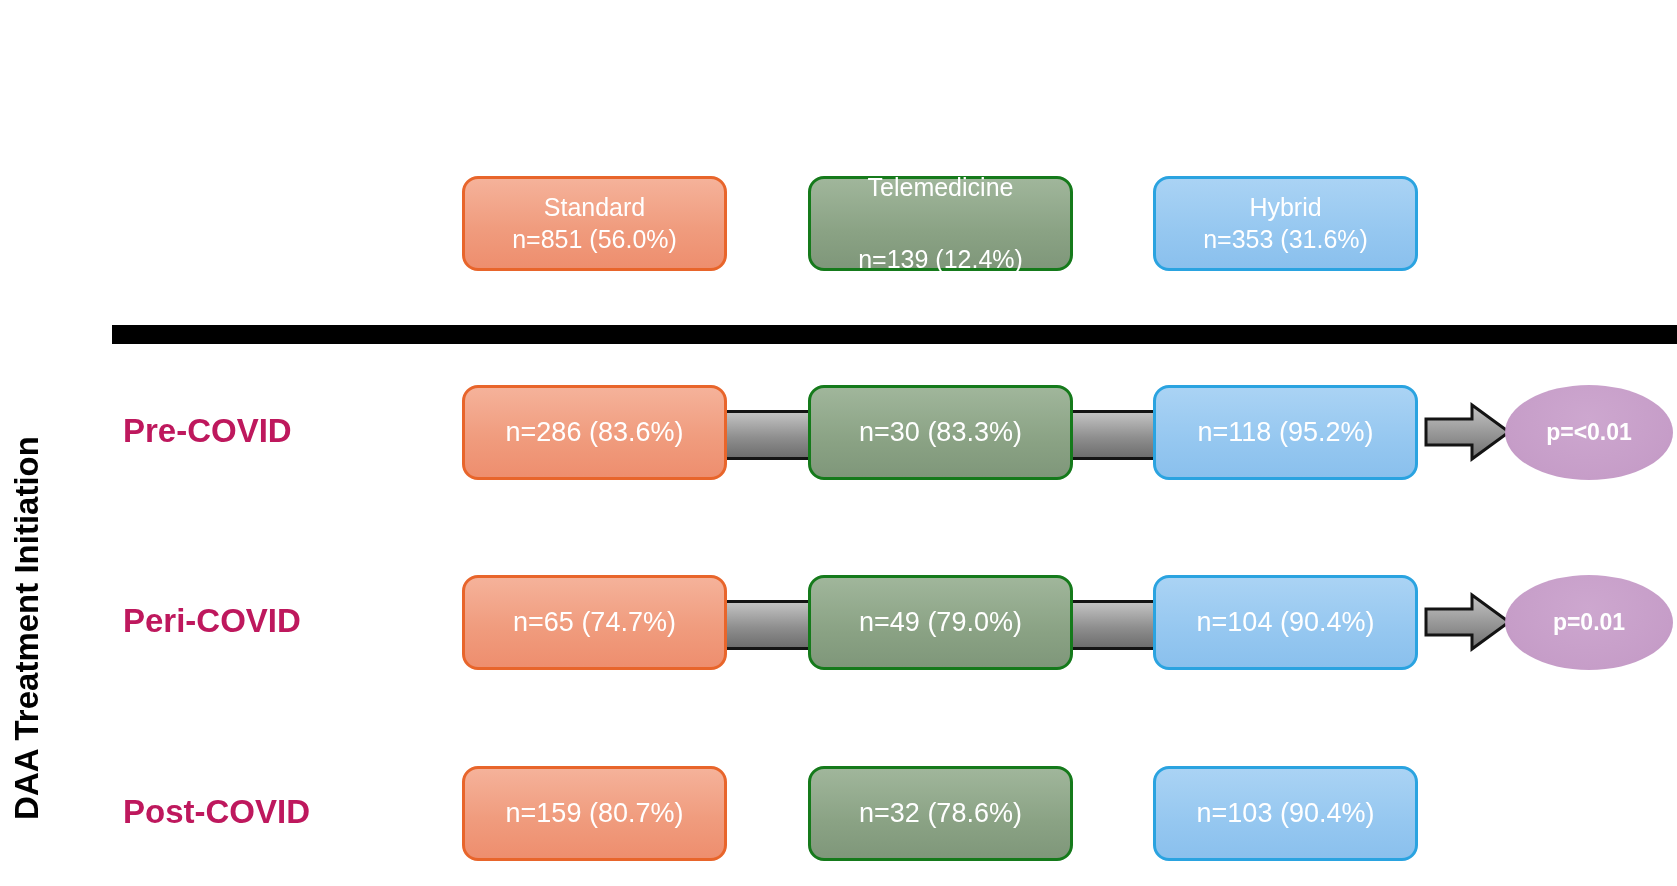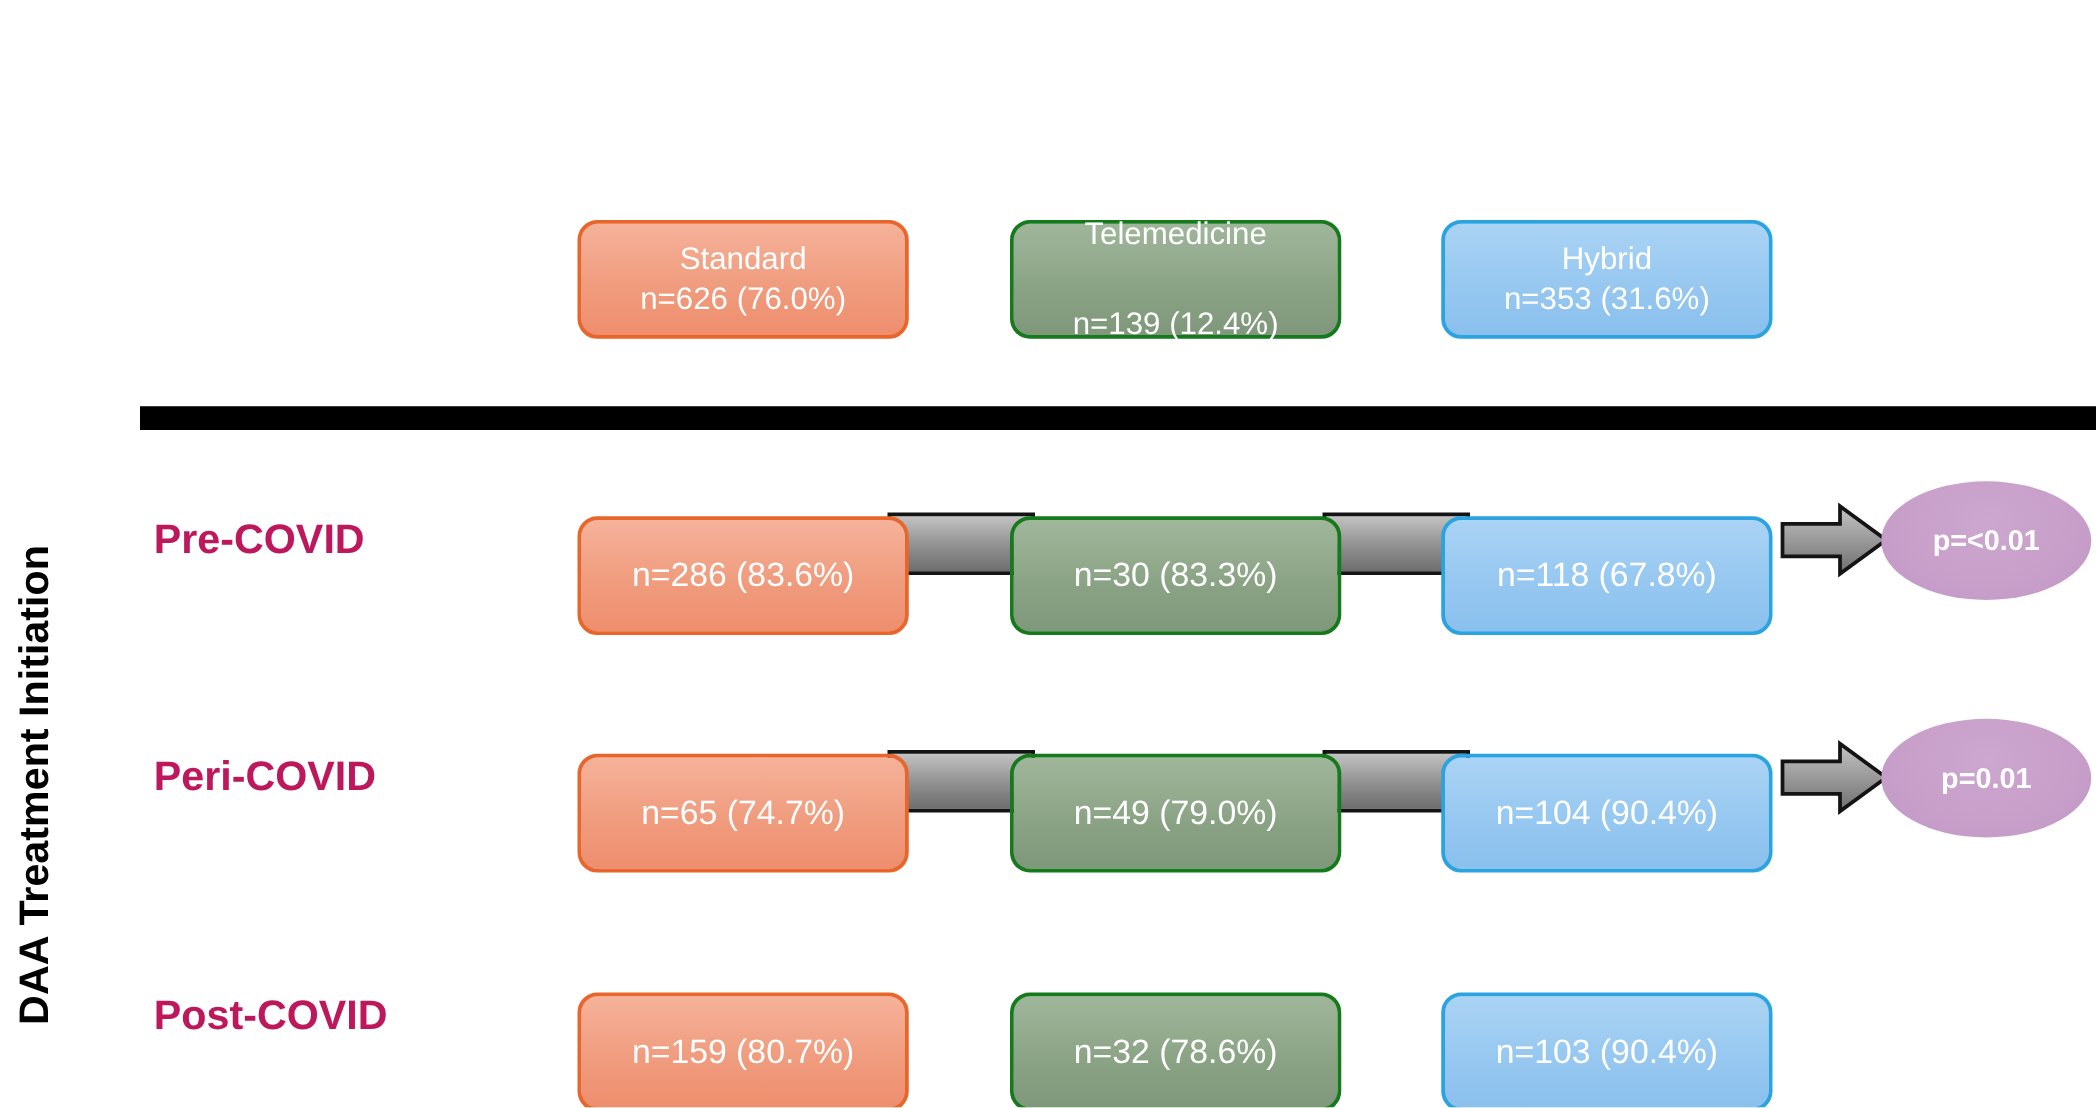--- a/index.html
+++ b/index.html
@@ -17,21 +17,21 @@
     color:#ffffff; font-weight:bold; font-size:31px; letter-spacing:0.2px;
   }
 
   
   .box {
     position:absolute; width:259px; height:89px; border-radius:16px;
     display:flex; flex-direction:column; align-items:center; justify-content:center;
     color:#ffffff; z-index:2; text-align:center; line-height:1.25;
   }
   .box.cat  { font-size:25px; }
-  .box.cell { font-size:27px;margin-top:28px; }
+  .box.cell { font-size:27px; }
   .salmon { background:linear-gradient(180deg,#f5b29a 0%, #f09c7e 55%, #ee8e6e 100%); border:3px solid #e8652b; }
   .green  { background:linear-gradient(180deg,#a0b69b 0%, #8aa284 60%, #7f977a 100%); border:3px solid #157a1b;gap:40px; }
   .blue   { background:linear-gradient(180deg,#aad3f4 0%, #95c7f0 60%, #8ac0ed 100%); border:3px solid #2aa3e0; }
 
   .col-standard { left:462px;text-align:right; }
   .col-tele     { left:808px; }
   .col-hybrid   { left:1153px; }
 
   
   .divider {
@@ -68,21 +68,21 @@
   }
 </style>
 </head>
 <body>
 
 <div class="canvas">
 
 
   <div class="box cat salmon col-standard" style="top:176px;">
     <span>Standard</span>
-    <span>n=626 (76.0%)</span>
+    <span>n=851 (56.0%)</span>
   </div>
   <div class="box cat green col-tele" style="top:176px;">
     <span>Telemedicine</span>
     <span>n=139 (12.4%)</span>
   </div>
   <div class="box cat blue col-hybrid" style="top:176px;">
     <span>Hybrid</span>
     <span>n=353 (31.6%)</span>
   </div>
 
@@ -93,21 +93,21 @@
   <div class="row-label" style="top:432px;">Pre-COVID</div>
   <div class="connector" style="left:710px; top:410px;"></div>
   <div class="connector" style="left:1058px; top:410px;"></div>
   <div class="box cell salmon col-standard" style="top:385px;">
     <span>n=286 (83.6%)</span>
   </div>
   <div class="box cell green col-tele" style="top:385px;">
     <span>n=30 (83.3%)</span>
   </div>
   <div class="box cell blue col-hybrid" style="top:385px;">
-    <span>n=118 (67.8%)</span>
+    <span>n=118 (95.2%)</span>
   </div>
   <svg class="arrow" style="left:1424px; top:401px;" width="88" height="62" viewBox="0 0 88 62">
     <defs>
       <linearGradient id="gr1" x1="0" y1="0" x2="0" y2="1">
         <stop offset="0" stop-color="#c4c4c4"></stop>
           <stop offset="1" stop-color="#6f6f6f"></stop>
       </linearGradient>
     </defs>
     <polygon points="2,18 48,18 48,4 85,31 48,58 48,44 2,44" fill="url(#gr1)" stroke="#141414" stroke-width="3"></polygon>
   </svg>

